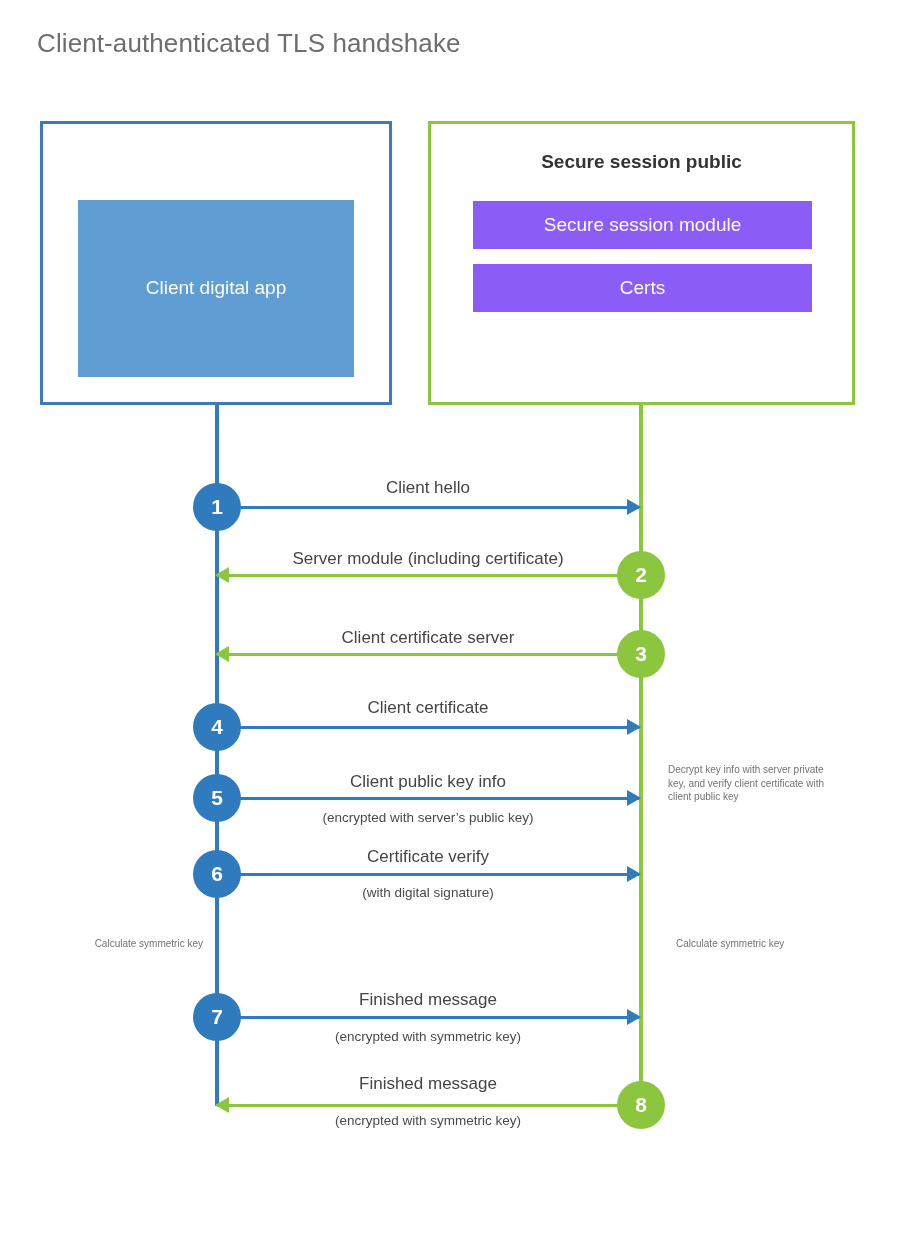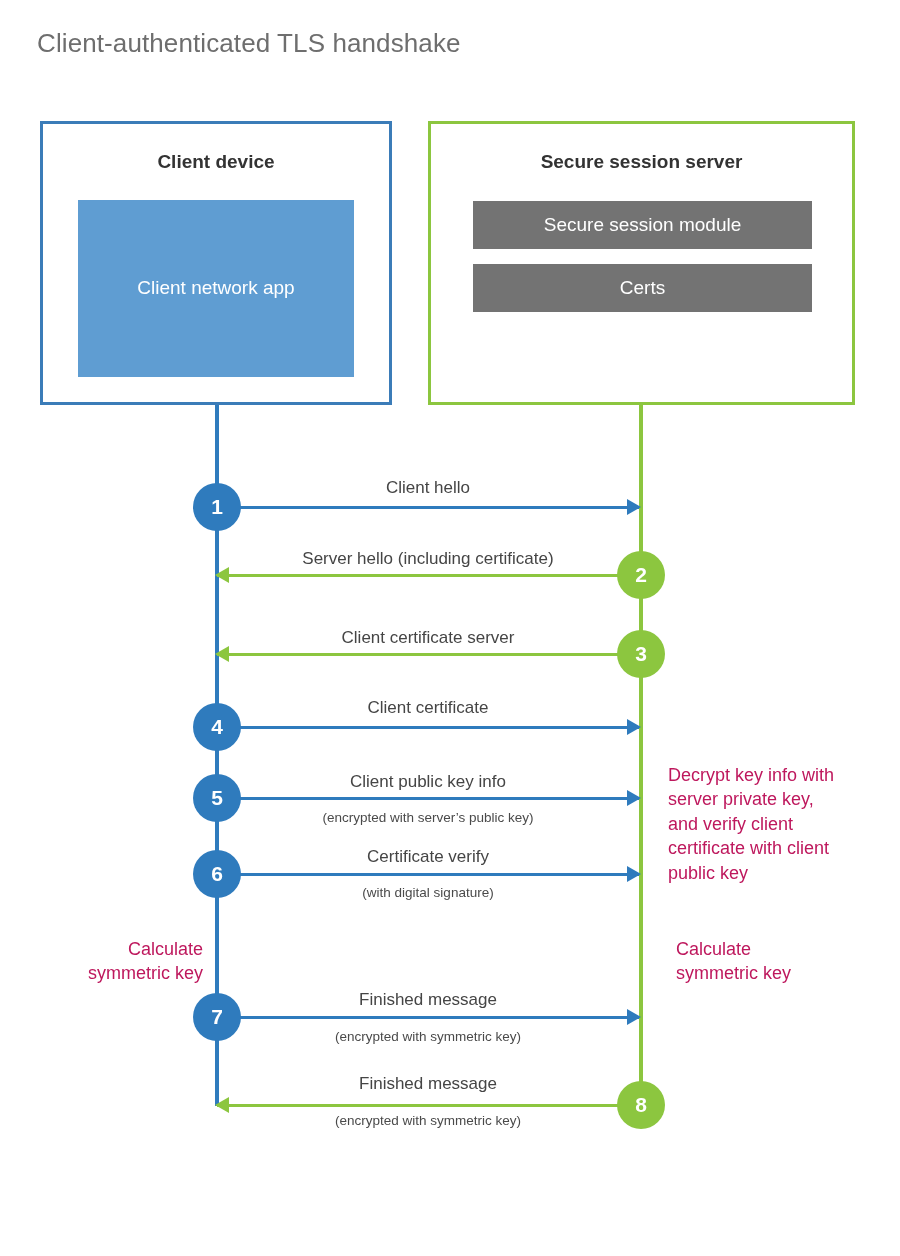--- a/index.html
+++ b/index.html
@@ -76,21 +76,21 @@
     text-align: center;
     line-height: 1.4;
     max-width: 180px;
   }
 
   .server-bar {
     position: absolute;
     left: 42px;
     width: 339px;
     height: 48px;
-    background: #737373;
+    background: #8b5cf6;
     display: flex;
     align-items: center;
     justify-content: center;
     color: #ffffff;
     font-size: 19px;
     font-weight: 300;
   }
   #server-bar-0 { top: 77px; }
   #server-bar-1 { top: 140px; text-align: right; }
   #server-bar-2 { top: 203px; }
@@ -170,23 +170,23 @@
     text-align: center;
     font-size: 13.5px;
     font-weight: 400;
     color: #4a4a4a;
     white-space: nowrap;
   }
 
   
   .side-note {
     position: absolute;
-    font-size: 18px;
+    font-size: 10px;
     line-height: 1.36;
-    color: #be185d;
+    color: #737373;
   }
   #server-note-decrypt {
     left: 668px;
     top: 763px;
     width: 170px;
     text-align: left;
   }
   #client-note-calc {
     left: 55px;
     top: 937px;
@@ -199,41 +199,40 @@
     width: 160px;
     text-align: left;
   }
 </style>
 </head>
 <body>
 
 <div id="diagram-title">Client-authenticated TLS handshake</div>
 
 <div id="client-box" class="participant-box">
-  <div class="participant-title">Client device</div>
   <div id="client-app-rect">
-    <div id="client-app-label">Client network app</div>
+    <div id="client-app-label">Client digital app</div>
   </div>
 </div>
 
 <div id="server-box" class="participant-box">
-  <div class="participant-title">Secure session server</div>
+  <div class="participant-title">Secure session public</div>
   <div id="server-bar-0" class="server-bar">Secure session module</div>
   <div id="server-bar-1" class="server-bar">Certs</div>
 </div>
 
 <div id="client-lifeline" class="lifeline"></div>
 <div id="server-lifeline" class="lifeline"></div>
 
 <div class="msg-label" style="top:478px">Client hello</div>
 <div class="msg-line to-server" style="top:506px"></div>
 <div class="arrow-head right" style="top:499px"></div>
 <div class="step-circle client-side" style="top:483px">1</div>
 
-<div class="msg-label" style="top:549px">Server hello (including certificate)</div>
+<div class="msg-label" style="top:549px">Server module (including certificate)</div>
 <div class="msg-line to-client" style="top:574px"></div>
 <div class="arrow-head left" style="top:567px"></div>
 <div class="step-circle server-side" style="top:551px">2</div>
 
 <div class="msg-label" style="top:628px">Client certificate server</div>
 <div class="msg-line to-client" style="top:653px"></div>
 <div class="arrow-head left" style="top:646px"></div>
 <div class="step-circle server-side" style="top:630px">3</div>
 
 <div class="msg-label" style="top:698px">Client certificate</div>

